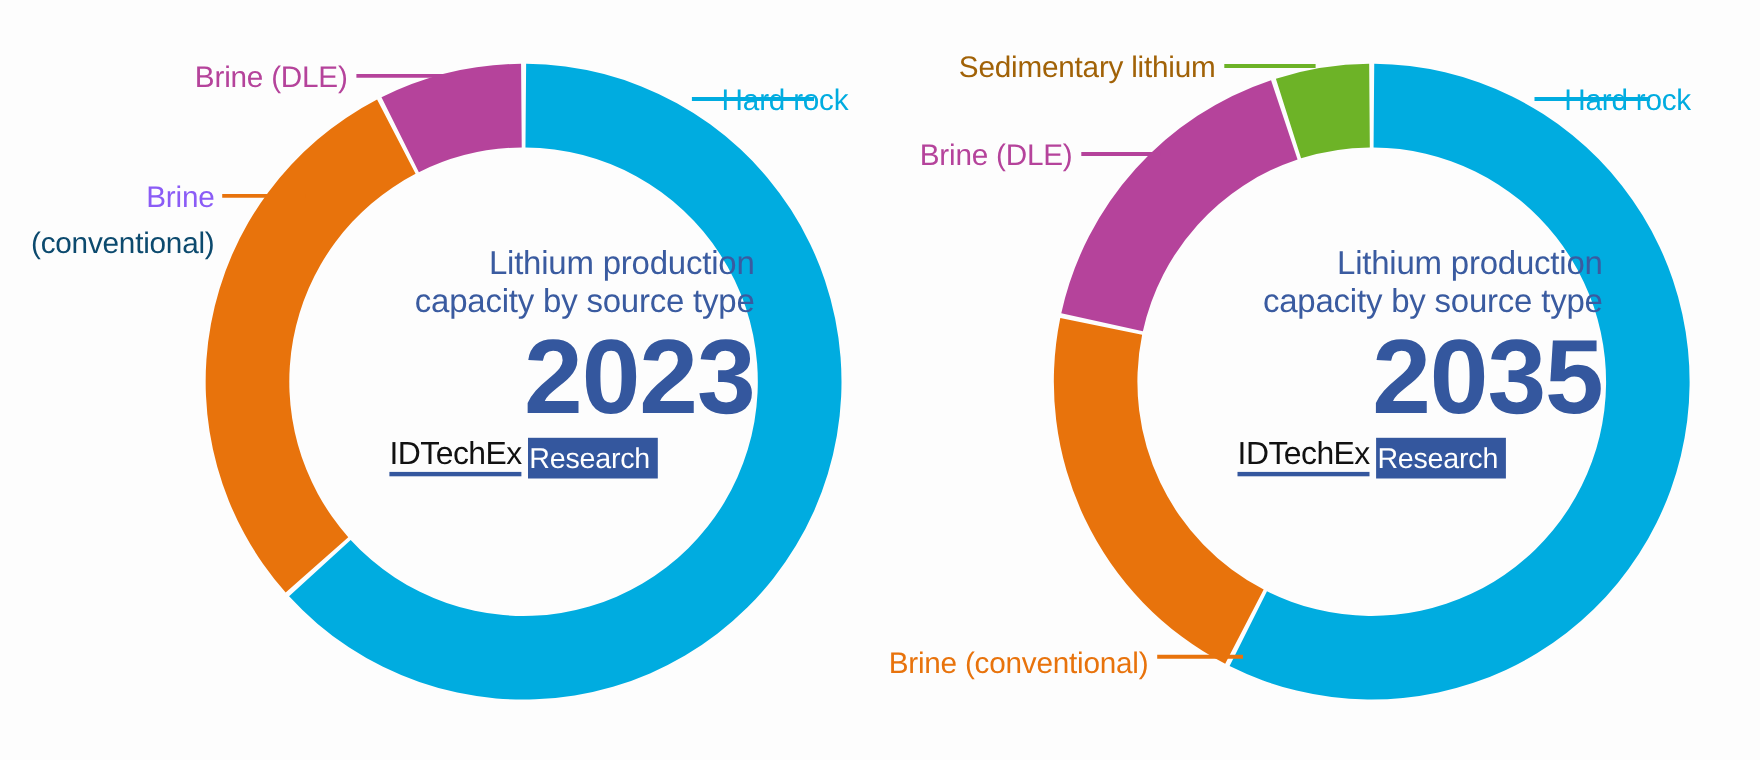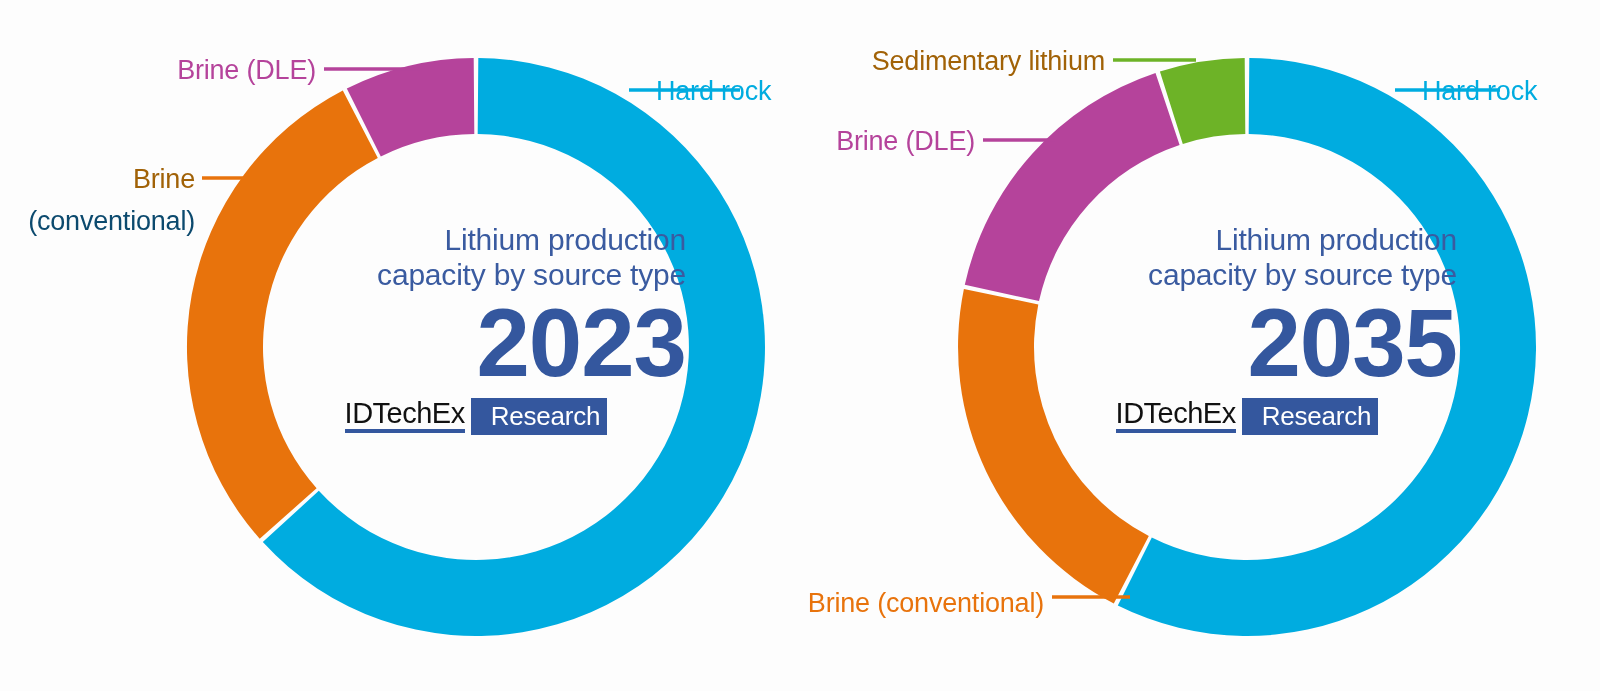--- a/index.html
+++ b/index.html
@@ -63,21 +63,21 @@
     position:absolute;
     left:0;right:0;bottom:0;
     height:4px;
     background:#34579e;
   }
   .logo-research{
     background:#34579e;
     color:#ffffff;
     font-size:26px;
     line-height:30px;
-    padding:3px 7px 4px 20px;
+    padding:3px 7px 4px 1px;
     letter-spacing:-0.2px;
   }
 </style>
 </head>
 <body>
 
 <div id="board">
 
   <svg class="donut" viewBox="0 0 1600 691">
 
@@ -91,21 +91,21 @@
   <svg class="donut" viewBox="0 0 1600 691">
     <line x1="629" y1="90" x2="740" y2="90" stroke="#00ace0" stroke-width="3.5"></line>
     <line x1="324" y1="69" x2="420" y2="69" stroke="#b5439b" stroke-width="3.5"></line>
     <line x1="202" y1="178" x2="278" y2="178" stroke="#e8730c" stroke-width="3.5"></line>
   </svg>
 
   <div class="lbl" style="left:656px;top:76px;color:#00ace0;">Hard rock</div>
 
   <div class="lbl right" style="left:38px;top:55px;width:278px;color:#b5439b;">Brine (DLE)</div>
 
-  <div class="lbl right" style="left:0px;top:164px;width:195px;color:#a16207;">Brine</div>
+  <div class="lbl right" style="left:0px;top:164px;width:195px;color:#8b5cf6;">Brine</div>
   <div class="lbl right" style="left:0px;top:206px;width:195px;color:#0c4a6e;">(conventional)</div>
 
   <div class="center-block" style="left:266px;top:222px;">
     <div class="center-title">
       <span>Lithium production</span><br>
       <span>capacity by source type</span>
     </div>
     <div class="center-year">2023</div>
     <div class="logo">
       <span class="logo-main">IDTechEx</span>

